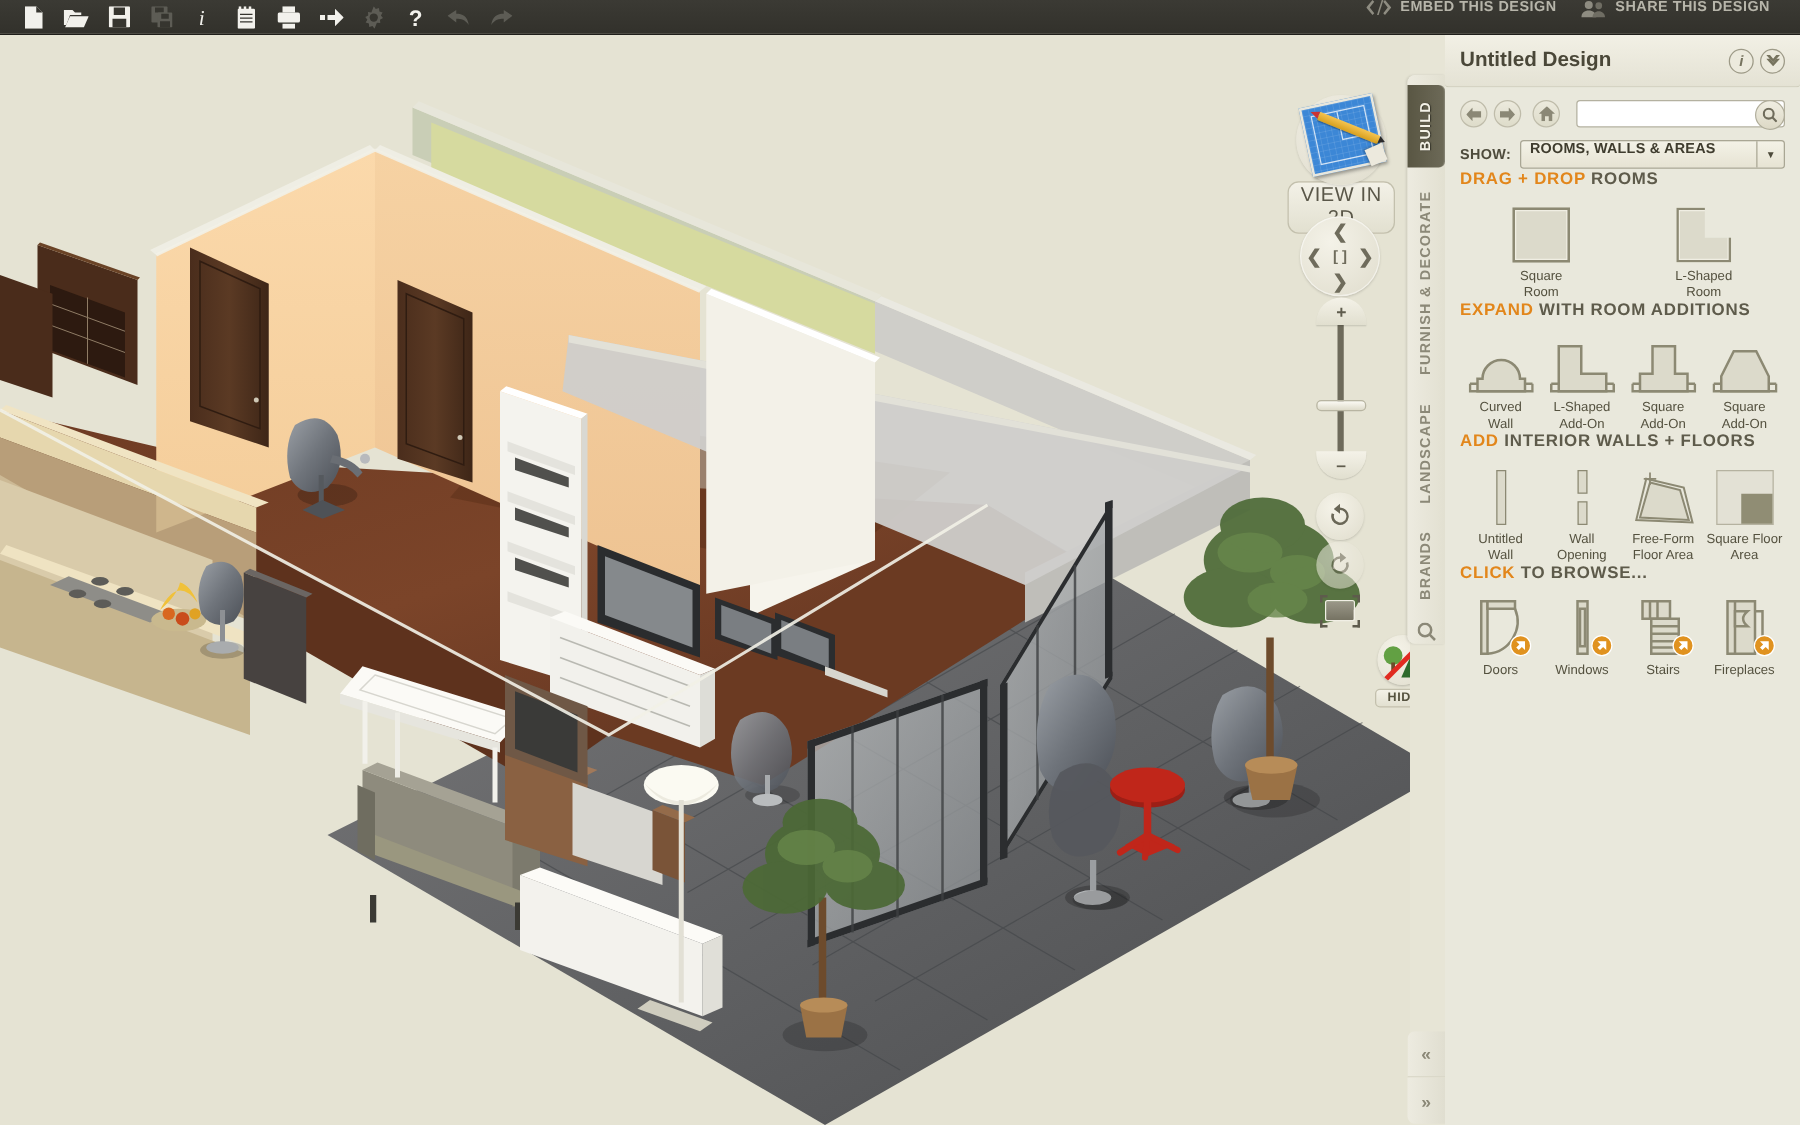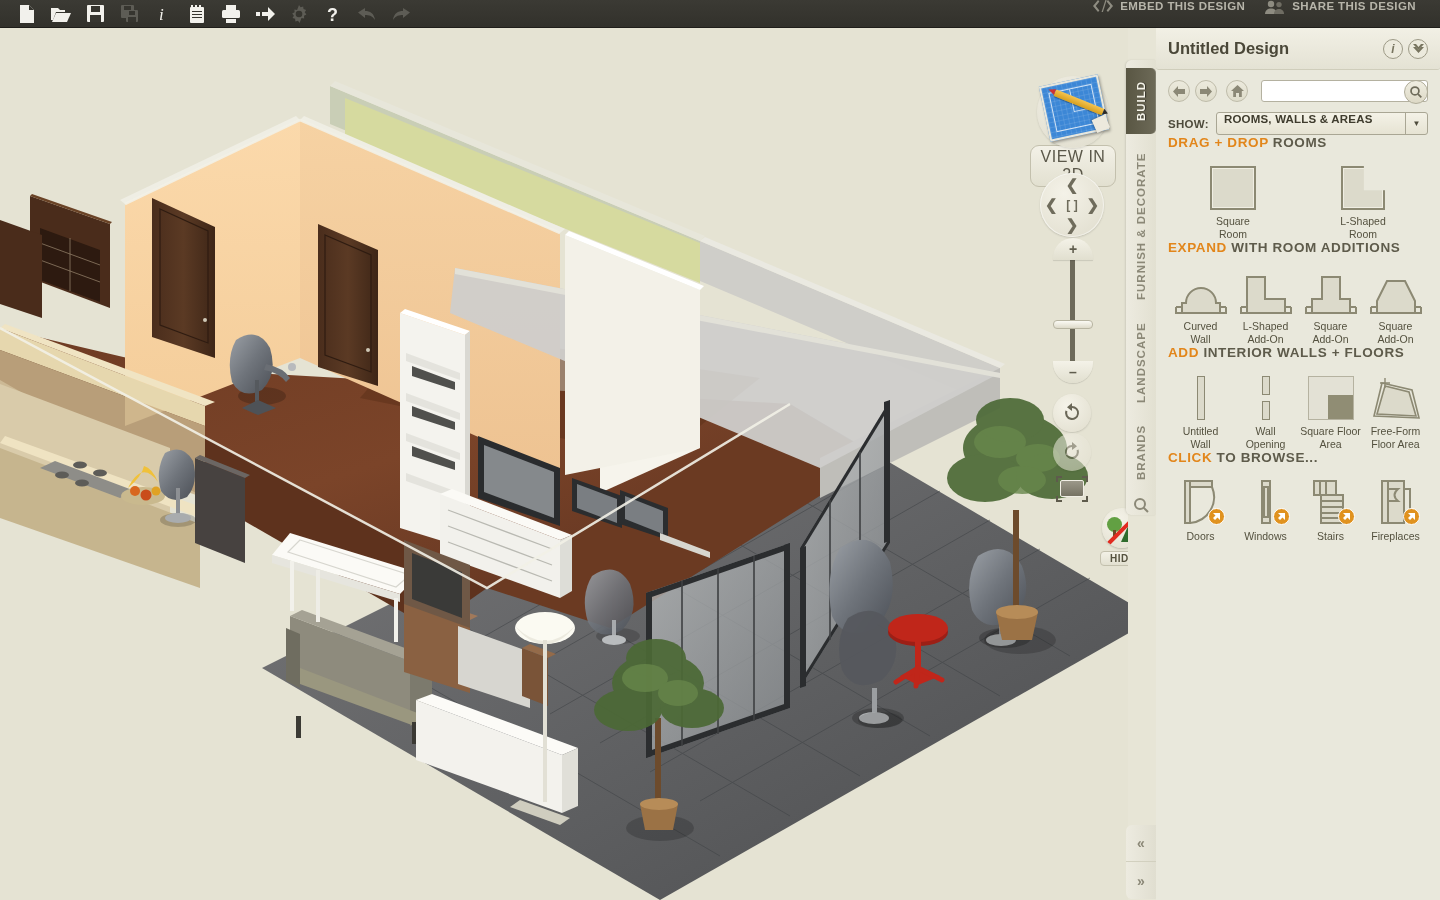--- a/index.html
+++ b/index.html
@@ -1019,38 +1019,38 @@
                 <div class="wopen-seg"></div>
               </div>
           </div>
           <div class="cap">
             <div>Wall</div>
             <div>Opening</div>
           </div>
         </div>
         <div class="cell">
           <div class="art">
-              <div class="sqfloor"></div>
-            </div>
-          <div class="cap">
-            <div>Square Floor</div>
-            <div>Area</div>
-          </div>
-        </div>
-        <div class="cell">
-          <div class="art">
             <svg width="54" height="46" viewBox="0 0 54 46">
               <polygon points="16,12 40,18 47,42 8,40" fill="#dcdacb" stroke="#8c8973" stroke-width="1.6"></polygon>
               <polygon points="13,9 43,16 50,44 5,42" fill="none" stroke="#8c8973" stroke-width="1.6"></polygon>
               <path d="M16 4v10M11 9h10" stroke="#8c8973" stroke-width="1.4"></path>
             </svg>
           </div>
           <div class="cap">
             <div>Free-Form</div>
             <div>Floor Area</div>
+          </div>
+        </div>
+        <div class="cell">
+          <div class="art">
+              <div class="sqfloor"></div>
+            </div>
+          <div class="cap">
+            <div>Square Floor</div>
+            <div>Area</div>
           </div>
         </div>
       </div>
     </div>
 
     <div class="sect">
       <div class="sect-title">
         <span class="hot">CLICK</span><span> TO BROWSE...</span>
       </div>
       <div class="grid">

